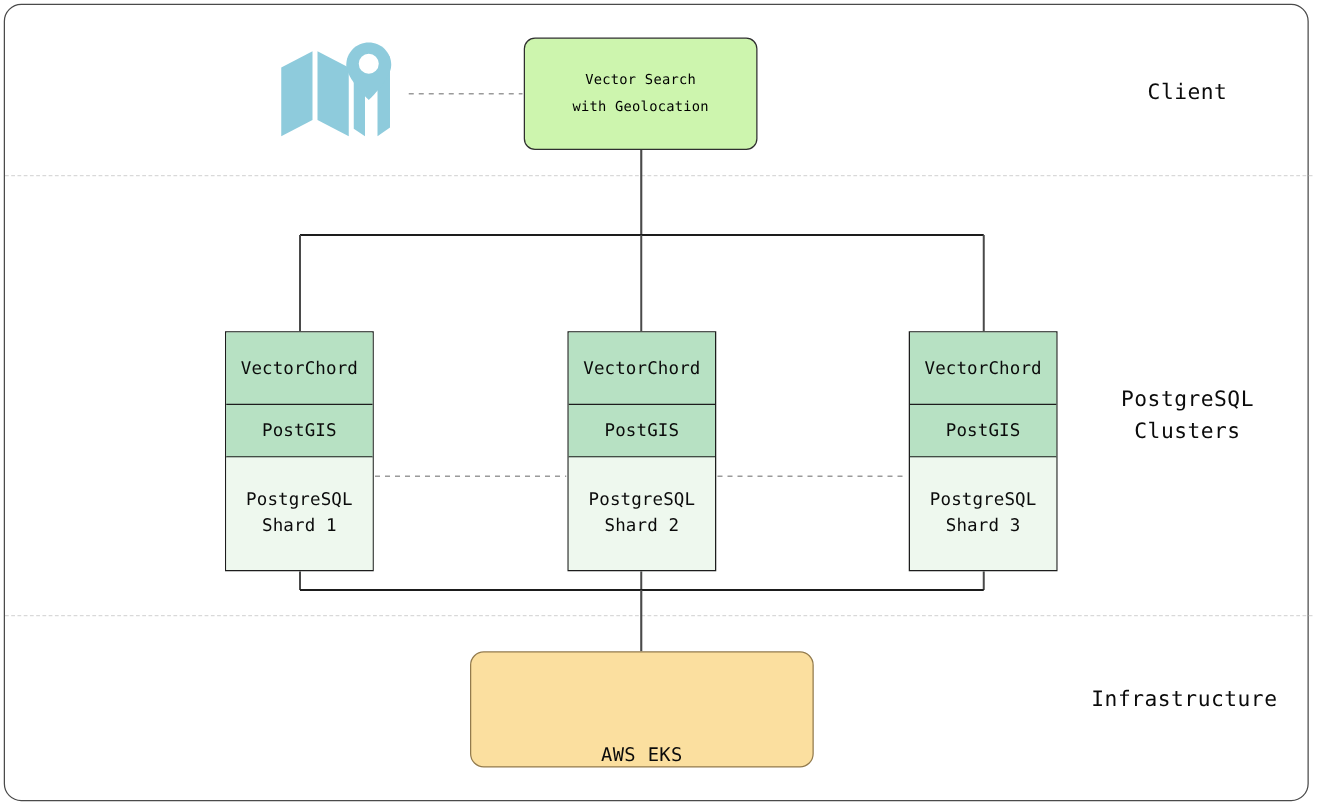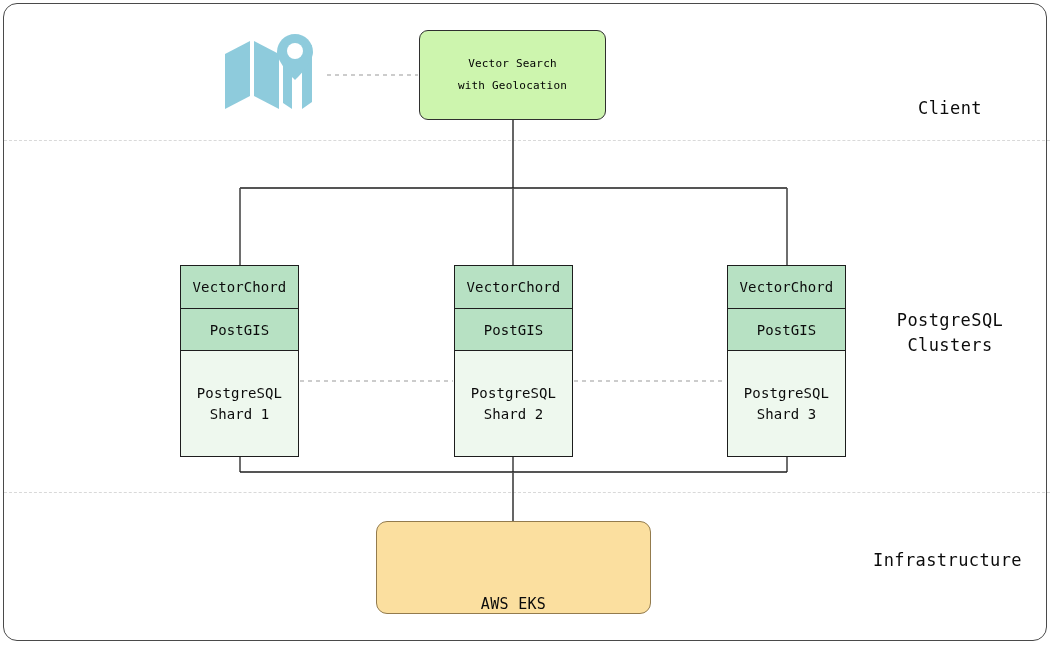--- a/index.html
+++ b/index.html
@@ -53,21 +53,20 @@
     font-size: 17px;
     line-height: 25px;
     letter-spacing: 0.4px;
     white-space: pre-line;
     user-select: none;
   }
   #lane-label-client {
     left: 845px;
     top: 62px;
     width: 210px;
-    margin-top: 34px;
   }
   #lane-label-clusters {
     left: 845px;
     top: 308px;
     width: 210px;
   }
   #lane-label-infrastructure {
     left: 835px;
     top: 548px;
     width: 225px;
@@ -135,21 +134,21 @@
     background: #b7e1c3;
     box-sizing: border-box;
     display: flex;
     align-items: center;
     justify-content: center;
     font-size: 14px;
     color: #0b0b0b;
     letter-spacing: 0.1px;
   }
   .shard-ext.top {
-    height: 43px;
+    height: 58px;
     border-bottom: 1.5px solid #1d1d1d;
   }
   .shard-ext.second {
     height: 42px;
     border-bottom: 1.5px solid #1d1d1d;
   }
   .shard-body {
     flex: 1;
     background: #eef8ee;
     display: flex;

